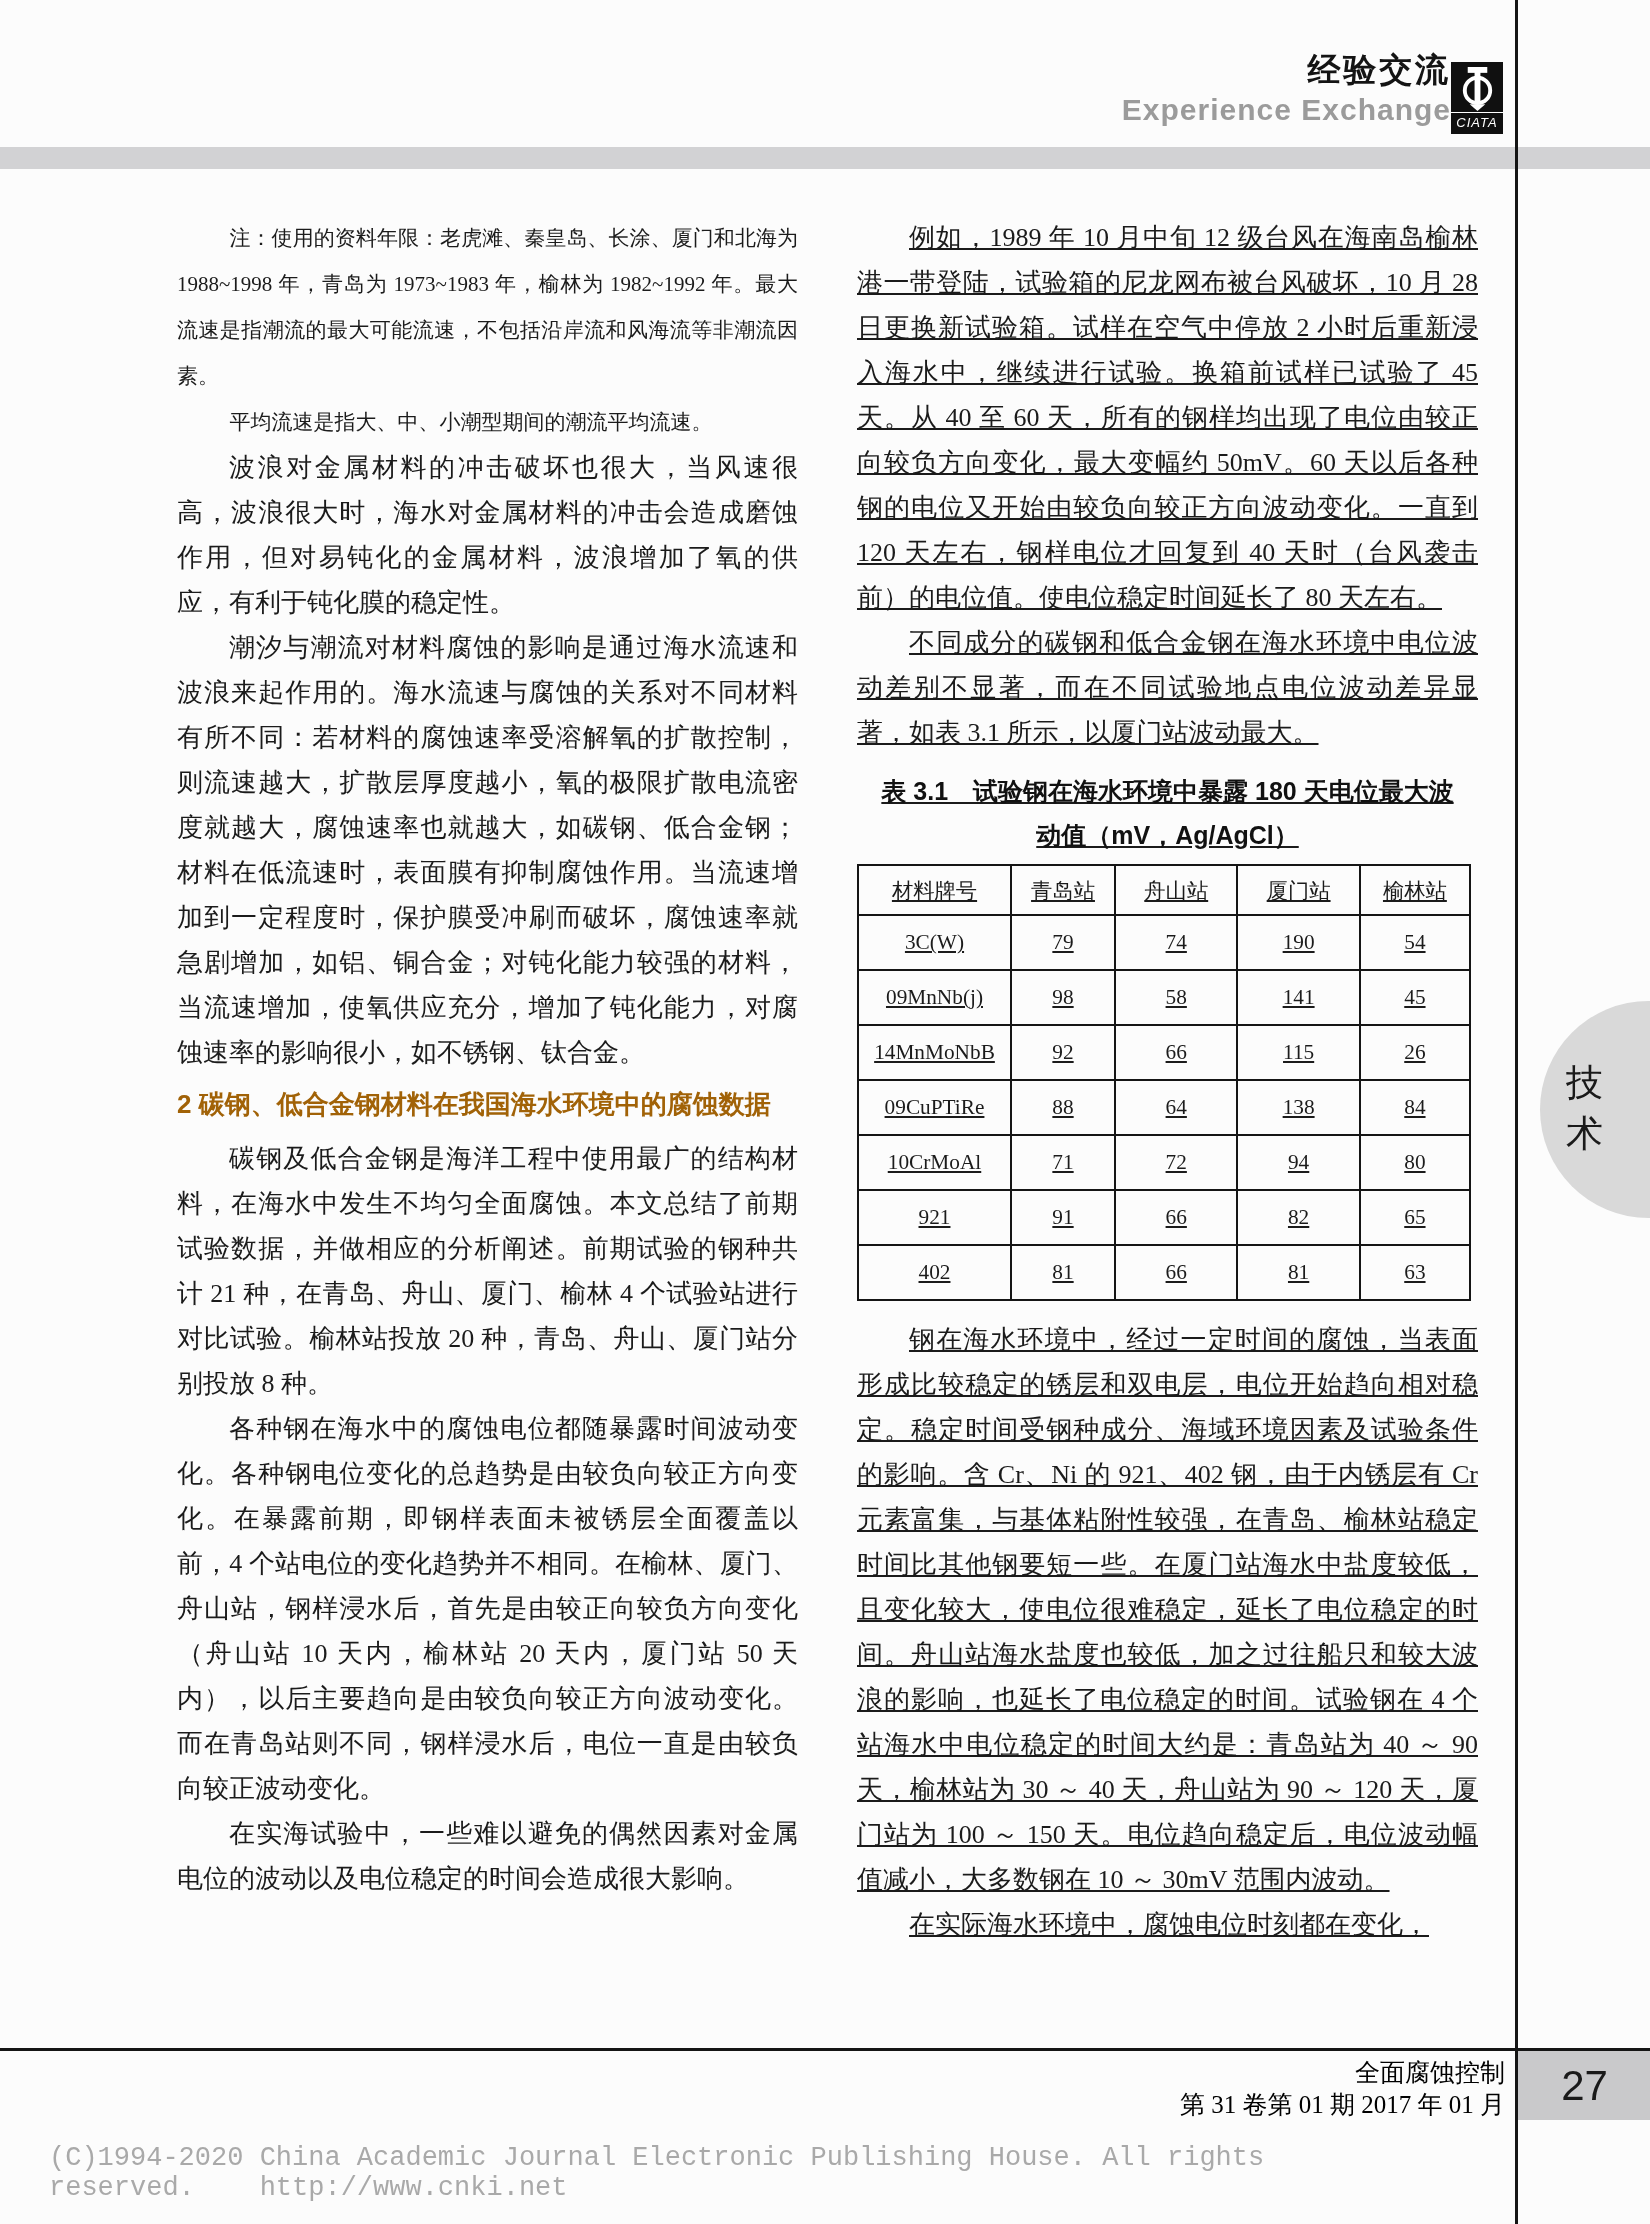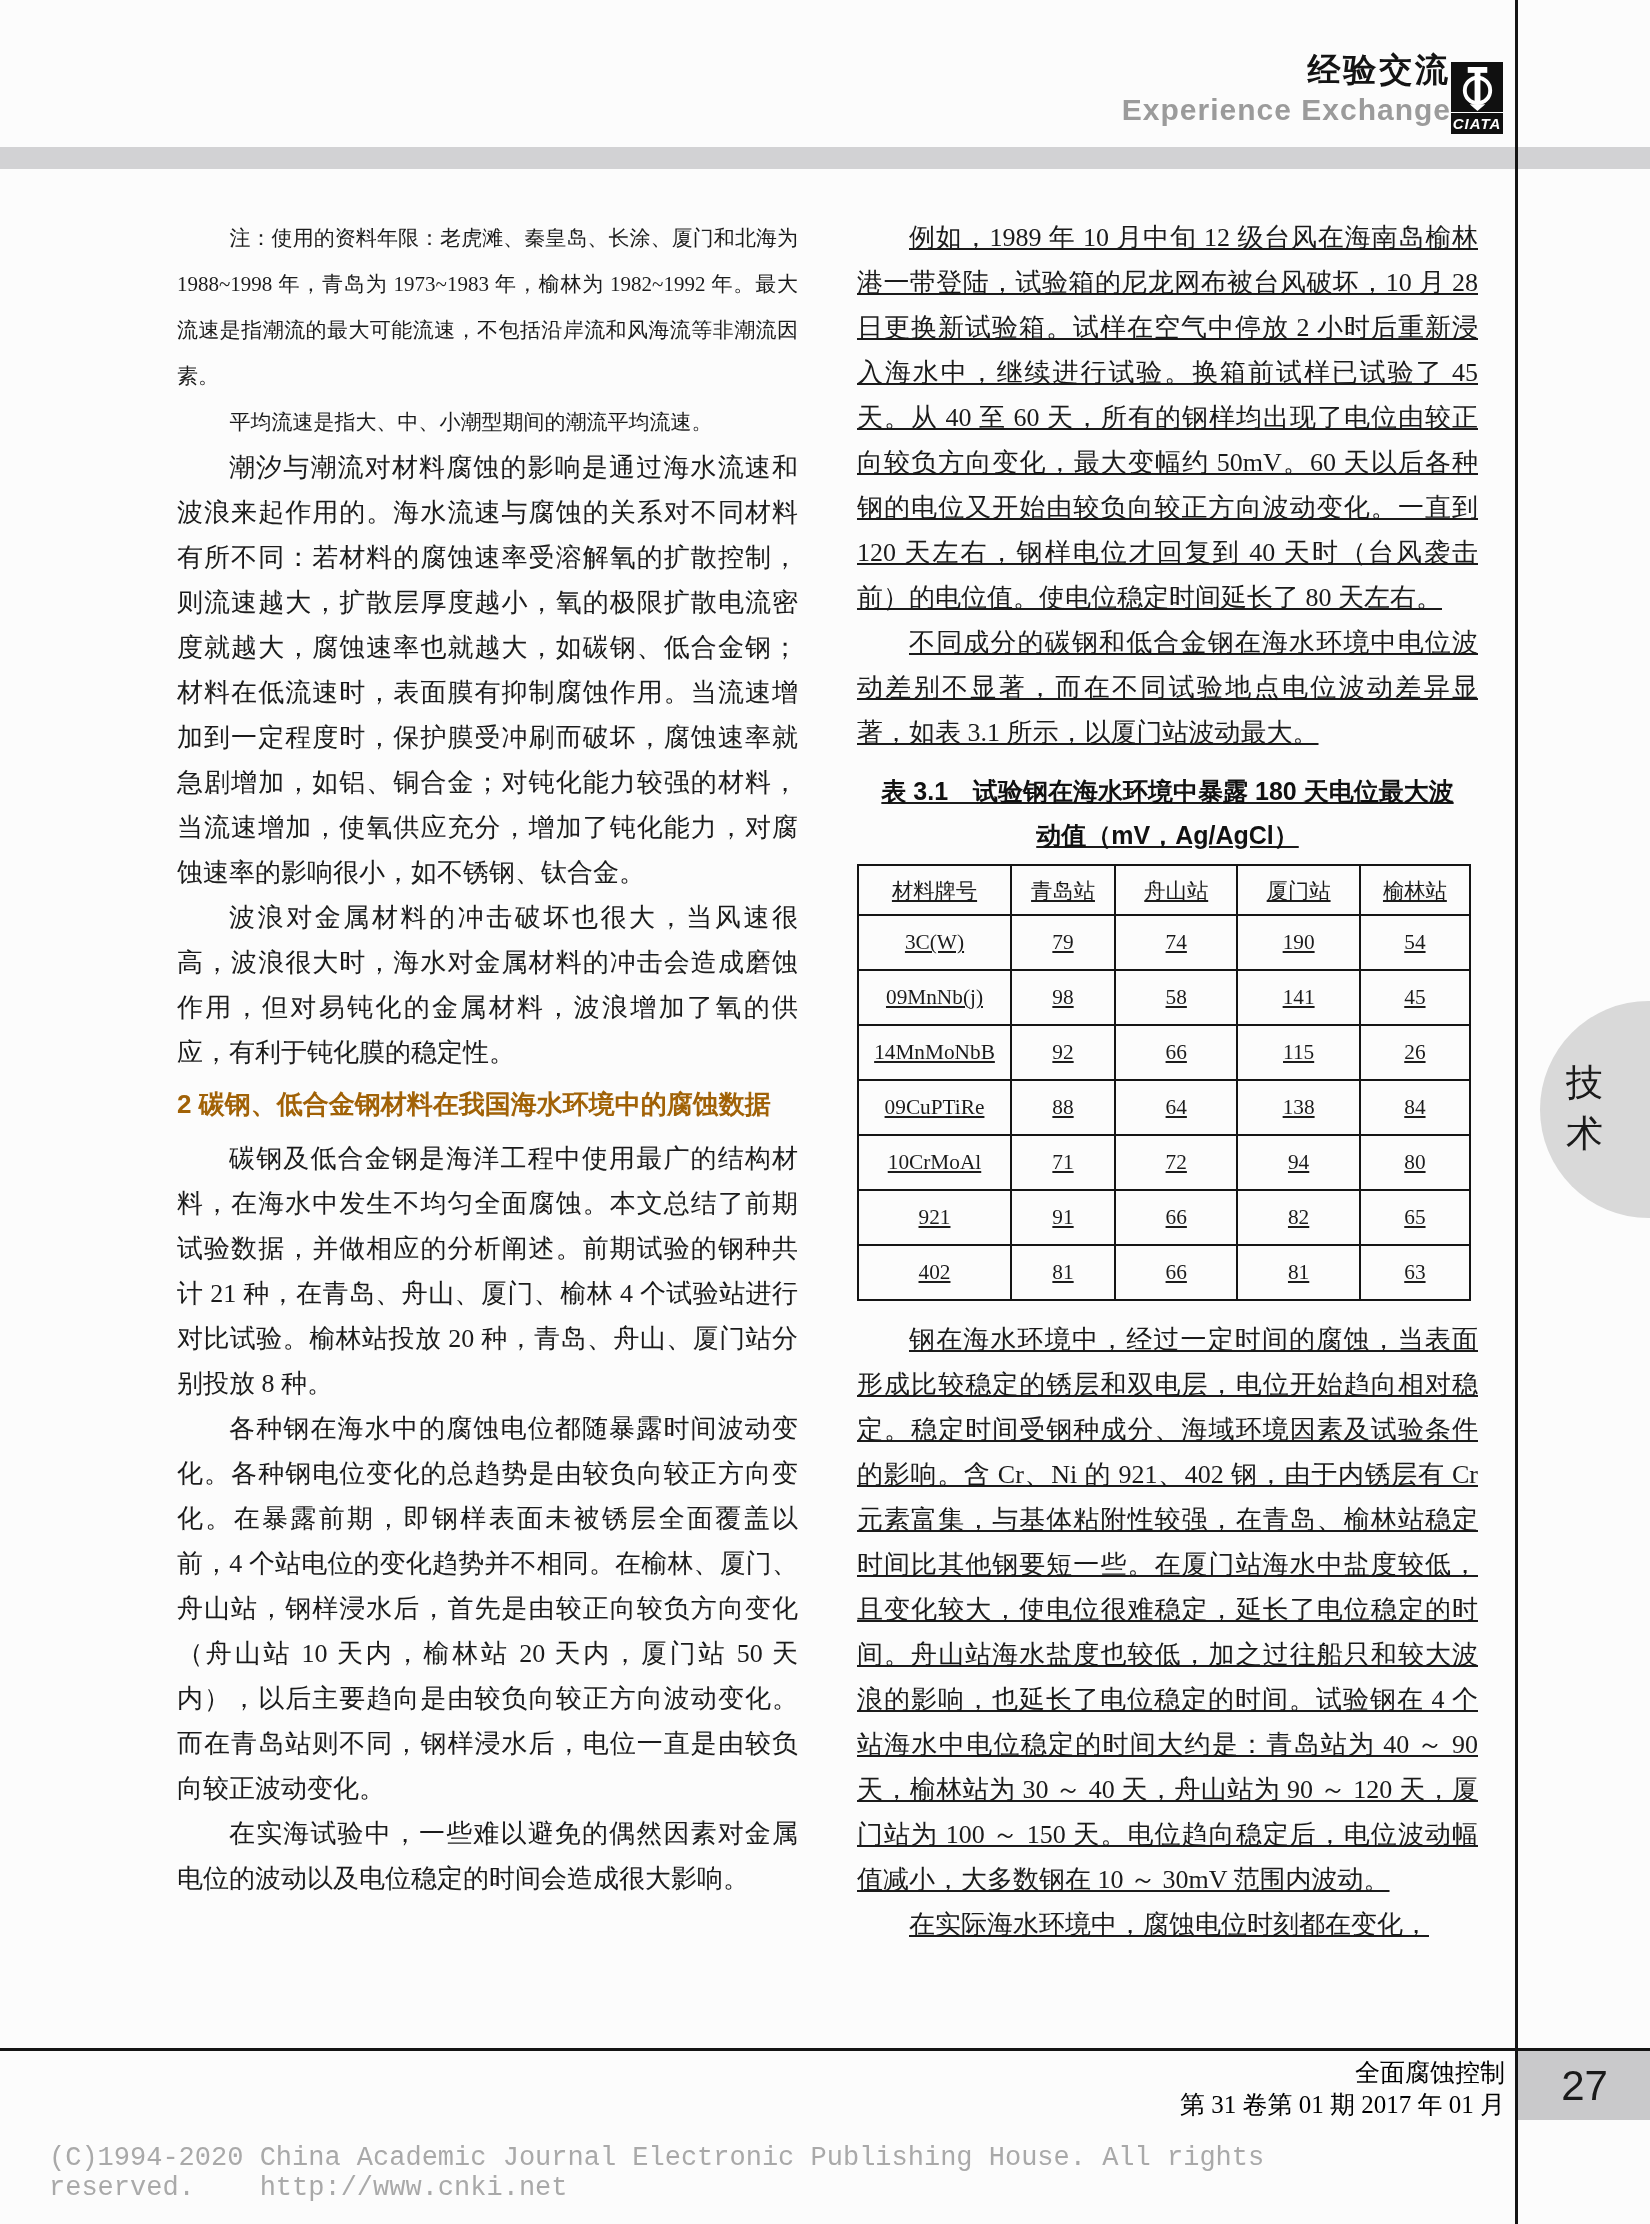--- a/index.html
+++ b/index.html
@@ -15,21 +15,21 @@
   
   .top-band{position:absolute;left:0;top:147px;width:1651px;height:22px;background:#d2d2d4;}
   
   .header{position:absolute;top:53px;right:200px;text-align:right;line-height:1;margin-left:40px;}
   .header .cn{font-family:"Liberation Sans","DejaVu Sans",sans-serif;font-weight:bold;font-size:33px;letter-spacing:2.9px;color:#141414;}
   .header .en{font-family:"Liberation Sans","DejaVu Sans",sans-serif;font-weight:bold;font-size:30px;color:#9b9b9b;margin-top:8.7px;letter-spacing:1px;}
   
   .logo{position:absolute;left:1451px;top:62px;width:52px;height:72px;background:#101010;}
   .logo svg{display:block;margin:2.9px auto 0 auto;}
   .logo .ciata{display:block;text-align:center;color:#fff;font-family:"Liberation Sans","DejaVu Sans",sans-serif;
-    font-weight:bold;font-style:italic;font-size:15px;letter-spacing:1px;border-top:1.9px solid #fff;padding-top:1.9px;}
+    font-weight:normal;font-style:italic;font-size:13px;letter-spacing:1px;border-top:1.9px solid #fff;padding-top:1.9px;}
   
   .vline{position:absolute;left:1515px;top:0;width:2.9px;height:2224px;background:#151515;}
   
   .side-circle{position:absolute;left:1540px;top:1001px;width:217px;height:217px;border-radius:50%;background:#d9d9d9;}
   .side-circle .vtext{position:absolute;left:23px;top:56px;font-family:"Liberation Sans","DejaVu Sans",sans-serif;
     font-size:37px;color:#1a1a1a;line-height:51px;text-align:center;width:43px;}
   
   .col{position:absolute;top:215px;width:621px;text-align:justify;text-justify:inter-ideograph;}
   .col.left{left:177px;}
   .col.right{left:857px;text-decoration:underline;}
@@ -84,22 +84,22 @@
   <div class="side-circle">
     <div class="vtext">
       <div>技</div>
       <div>术</div>
     </div>
   </div>
 
   <div class="col left">
     <p class="note">注：使用的资料年限：老虎滩、秦皇岛、长涂、厦门和北海为 1988~1998 年，青岛为 1973~1983 年，榆林为 1982~1992 年。最大流速是指潮流的最大可能流速，不包括沿岸流和风海流等非潮流因素。</p>
     <p class="note">平均流速是指大、中、小潮型期间的潮流平均流速。</p>
+    <p class="body">波浪对金属材料的冲击破坏也很大，当风速很高，波浪很大时，海水对金属材料的冲击会造成磨蚀作用，但对易钝化的金属材料，波浪增加了氧的供应，有利于钝化膜的稳定性。</p>
     <p class="body">潮汐与潮流对材料腐蚀的影响是通过海水流速和波浪来起作用的。海水流速与腐蚀的关系对不同材料有所不同：若材料的腐蚀速率受溶解氧的扩散控制，则流速越大，扩散层厚度越小，氧的极限扩散电流密度就越大，腐蚀速率也就越大，如碳钢、低合金钢；材料在低流速时，表面膜有抑制腐蚀作用。当流速增加到一定程度时，保护膜受冲刷而破坏，腐蚀速率就急剧增加，如铝、铜合金；对钝化能力较强的材料，当流速增加，使氧供应充分，增加了钝化能力，对腐蚀速率的影响很小，如不锈钢、钛合金。</p>
-    <p class="body">波浪对金属材料的冲击破坏也很大，当风速很高，波浪很大时，海水对金属材料的冲击会造成磨蚀作用，但对易钝化的金属材料，波浪增加了氧的供应，有利于钝化膜的稳定性。</p>
     <div class="heading">2  碳钢、低合金钢材料在我国海水环境中的腐蚀数据</div>
     <p class="body">碳钢及低合金钢是海洋工程中使用最广的结构材料，在海水中发生不均匀全面腐蚀。本文总结了前期试验数据，并做相应的分析阐述。前期试验的钢种共计 21 种，在青岛、舟山、厦门、榆林 4 个试验站进行对比试验。榆林站投放 20 种，青岛、舟山、厦门站分别投放 8 种。</p>
     <p class="body">各种钢在海水中的腐蚀电位都随暴露时间波动变化。各种钢电位变化的总趋势是由较负向较正方向变化。在暴露前期，即钢样表面未被锈层全面覆盖以前，4 个站电位的变化趋势并不相同。在榆林、厦门、舟山站，钢样浸水后，首先是由较正向较负方向变化（舟山站 10 天内，榆林站 20 天内，厦门站 50 天内），以后主要趋向是由较负向较正方向波动变化。而在青岛站则不同，钢样浸水后，电位一直是由较负向较正波动变化。</p>
     <p class="body">在实海试验中，一些难以避免的偶然因素对金属电位的波动以及电位稳定的时间会造成很大影响。</p>
   </div>
 
   <div class="col right">
     <p class="body">例如，1989 年 10 月中旬 12 级台风在海南岛榆林港一带登陆，试验箱的尼龙网布被台风破坏，10 月 28 日更换新试验箱。试样在空气中停放 2 小时后重新浸入海水中，继续进行试验。换箱前试样已试验了 45 天。从 40 至 60 天，所有的钢样均出现了电位由较正向较负方向变化，最大变幅约 50mV。60 天以后各种钢的电位又开始由较负向较正方向波动变化。一直到 120 天左右，钢样电位才回复到 40 天时（台风袭击前）的电位值。使电位稳定时间延长了 80 天左右。</p>
     <p class="body">不同成分的碳钢和低合金钢在海水环境中电位波动差别不显著，而在不同试验地点电位波动差异显著，如表 3.1 所示，以厦门站波动最大。</p>
 

